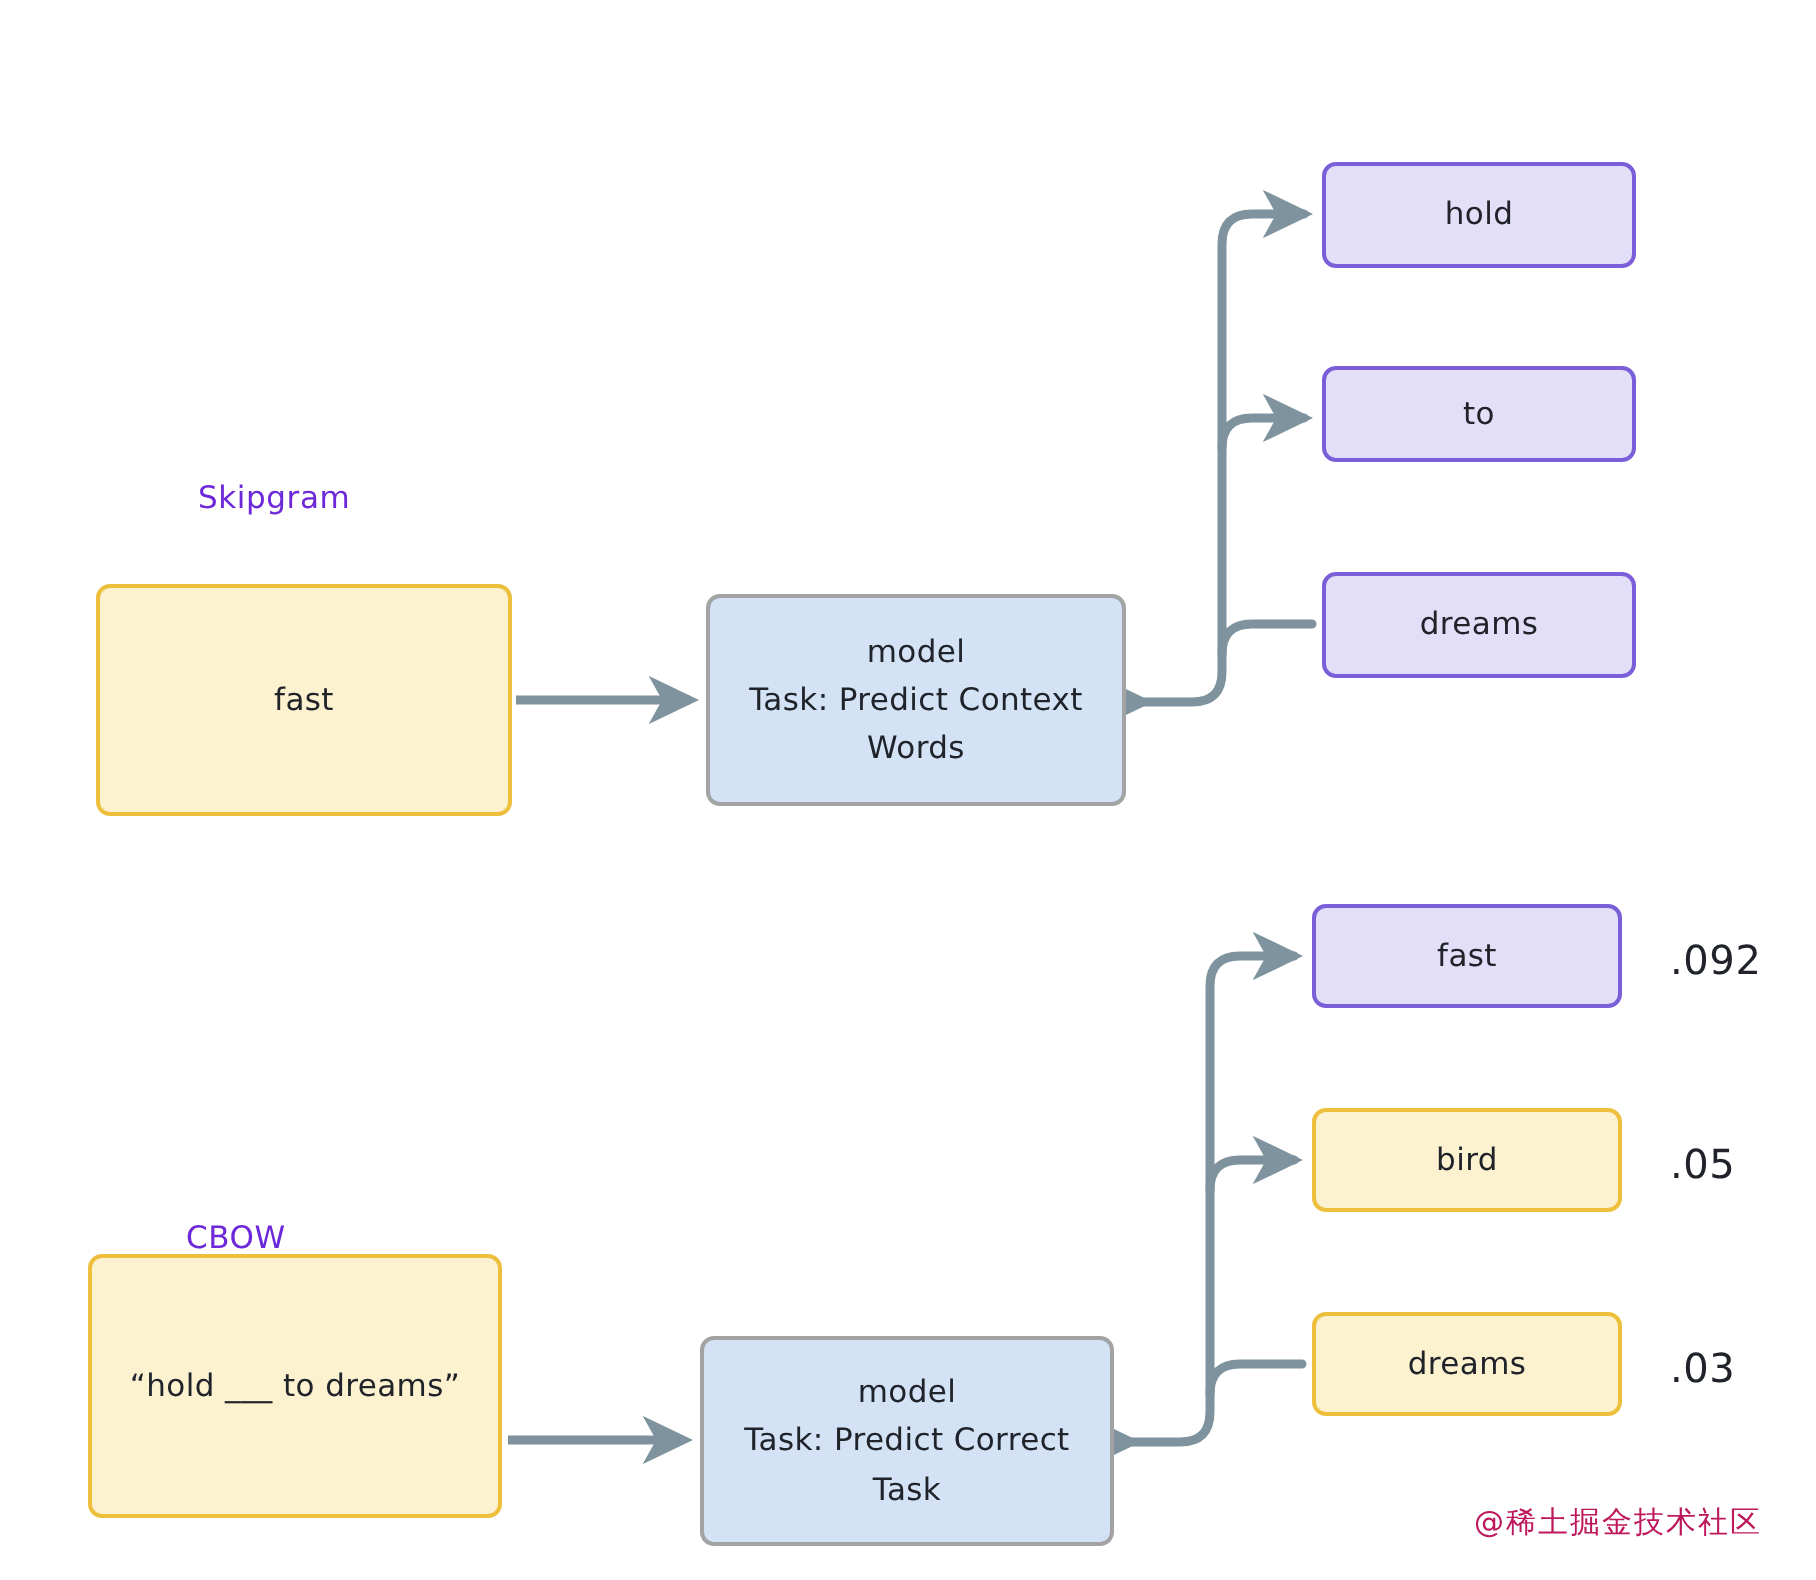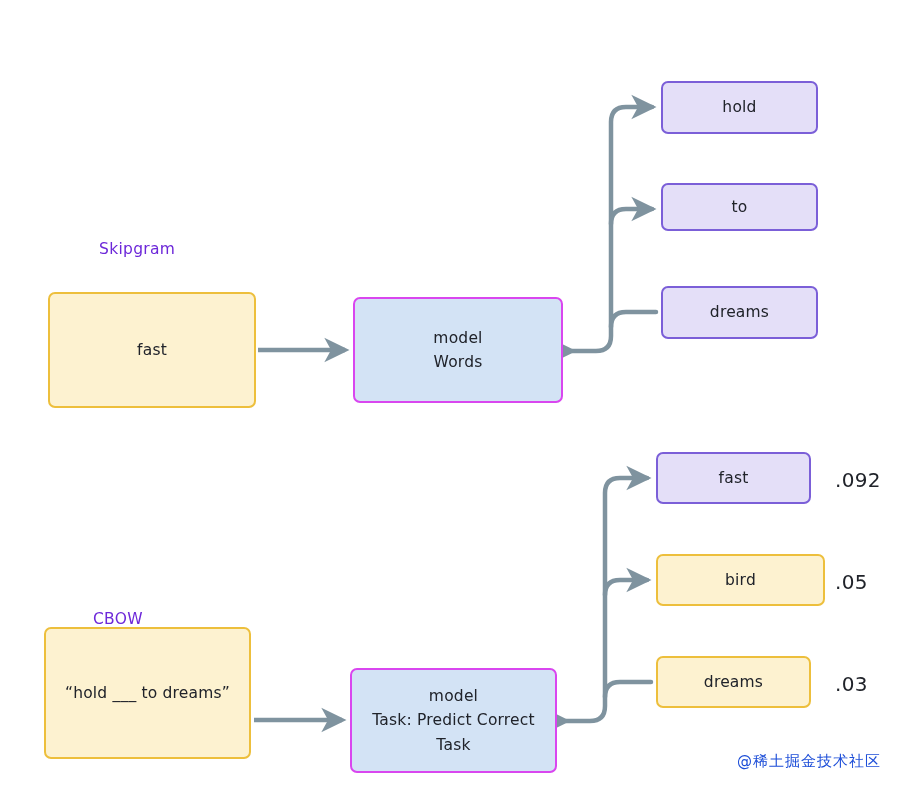--- a/index.html
+++ b/index.html
@@ -30,21 +30,21 @@
     letter-spacing: 0.2px;
     line-height: 1.55;
     padding: 2px 8px;
   }
   .node.yellow {
     background: #fdf2d0;
     border: 2px solid #edbf3c;
   }
   .node.blue {
     background: #d3e3f5;
-    border: 2px solid #d946ef;
+    border: 2px solid #a3a3a3;
   }
   .node.purple {
     background: #e4dff8;
     border: 2px solid #7b5fd8;
   }
   .node .stack {
     display: block;
   }
   .node .stack span {
     display: block;
@@ -59,21 +59,21 @@
   .prob-label {
     position: absolute;
     font-size: 20px;
     color: #20232a;
     letter-spacing: 0.3px;
     white-space: nowrap;
   }
   .watermark {
     position: absolute;
     font-size: 15px;
-    color: #1d4ed8;
+    color: #be185d;
     letter-spacing: 1px;
     white-space: nowrap;
     user-select: none;
   }
   svg.wires {
     position: absolute;
     left: 0;
     top: 0;
     width: 908px;
     height: 790px;
@@ -111,20 +111,21 @@
 
   <div class="section-label" style="left:99px; top:240px;">Skipgram</div>
 
   <div class="node yellow" style="left:48px; top:292px; width:208px; height:116px;">
     <span class="stack">fast</span>
   </div>
 
   <div class="node blue" style="left:353px; top:297px; width:210px; height:106px;">
     <span class="stack">
       <span>model</span>
+      <span>Task: Predict Context</span>
       <span>Words</span>
     </span>
   </div>
 
   <div class="node purple" style="left:661px; top:81px; width:157px; height:53px;">
     <span class="stack">hold</span>
   </div>
 
   <div class="node purple" style="left:661px; top:183px; width:157px; height:48px;">
     <span class="stack">to</span>
@@ -146,21 +147,21 @@
       <span>Task: Predict Correct</span>
       <span>Task</span>
     </span>
   </div>
 
   <div class="node purple" style="left:656px; top:452px; width:155px; height:52px;">
     <span class="stack">fast</span>
   </div>
   <div class="prob-label" style="left:835px; top:468px;">.092</div>
 
-  <div class="node yellow" style="left:656px; top:554px; width:169px; height:52px;">
+  <div class="node yellow" style="left:656px; top:554px; width:155px; height:52px;">
     <span class="stack">bird</span>
   </div>
   <div class="prob-label" style="left:835px; top:570px;">.05</div>
 
   <div class="node yellow" style="left:656px; top:656px; width:155px; height:52px;">
     <span class="stack">dreams</span>
   </div>
   <div class="prob-label" style="left:835px; top:672px;">.03</div>
 
   <div class="watermark" style="left:737px; top:752px;">@稀土掘金技术社区</div>

